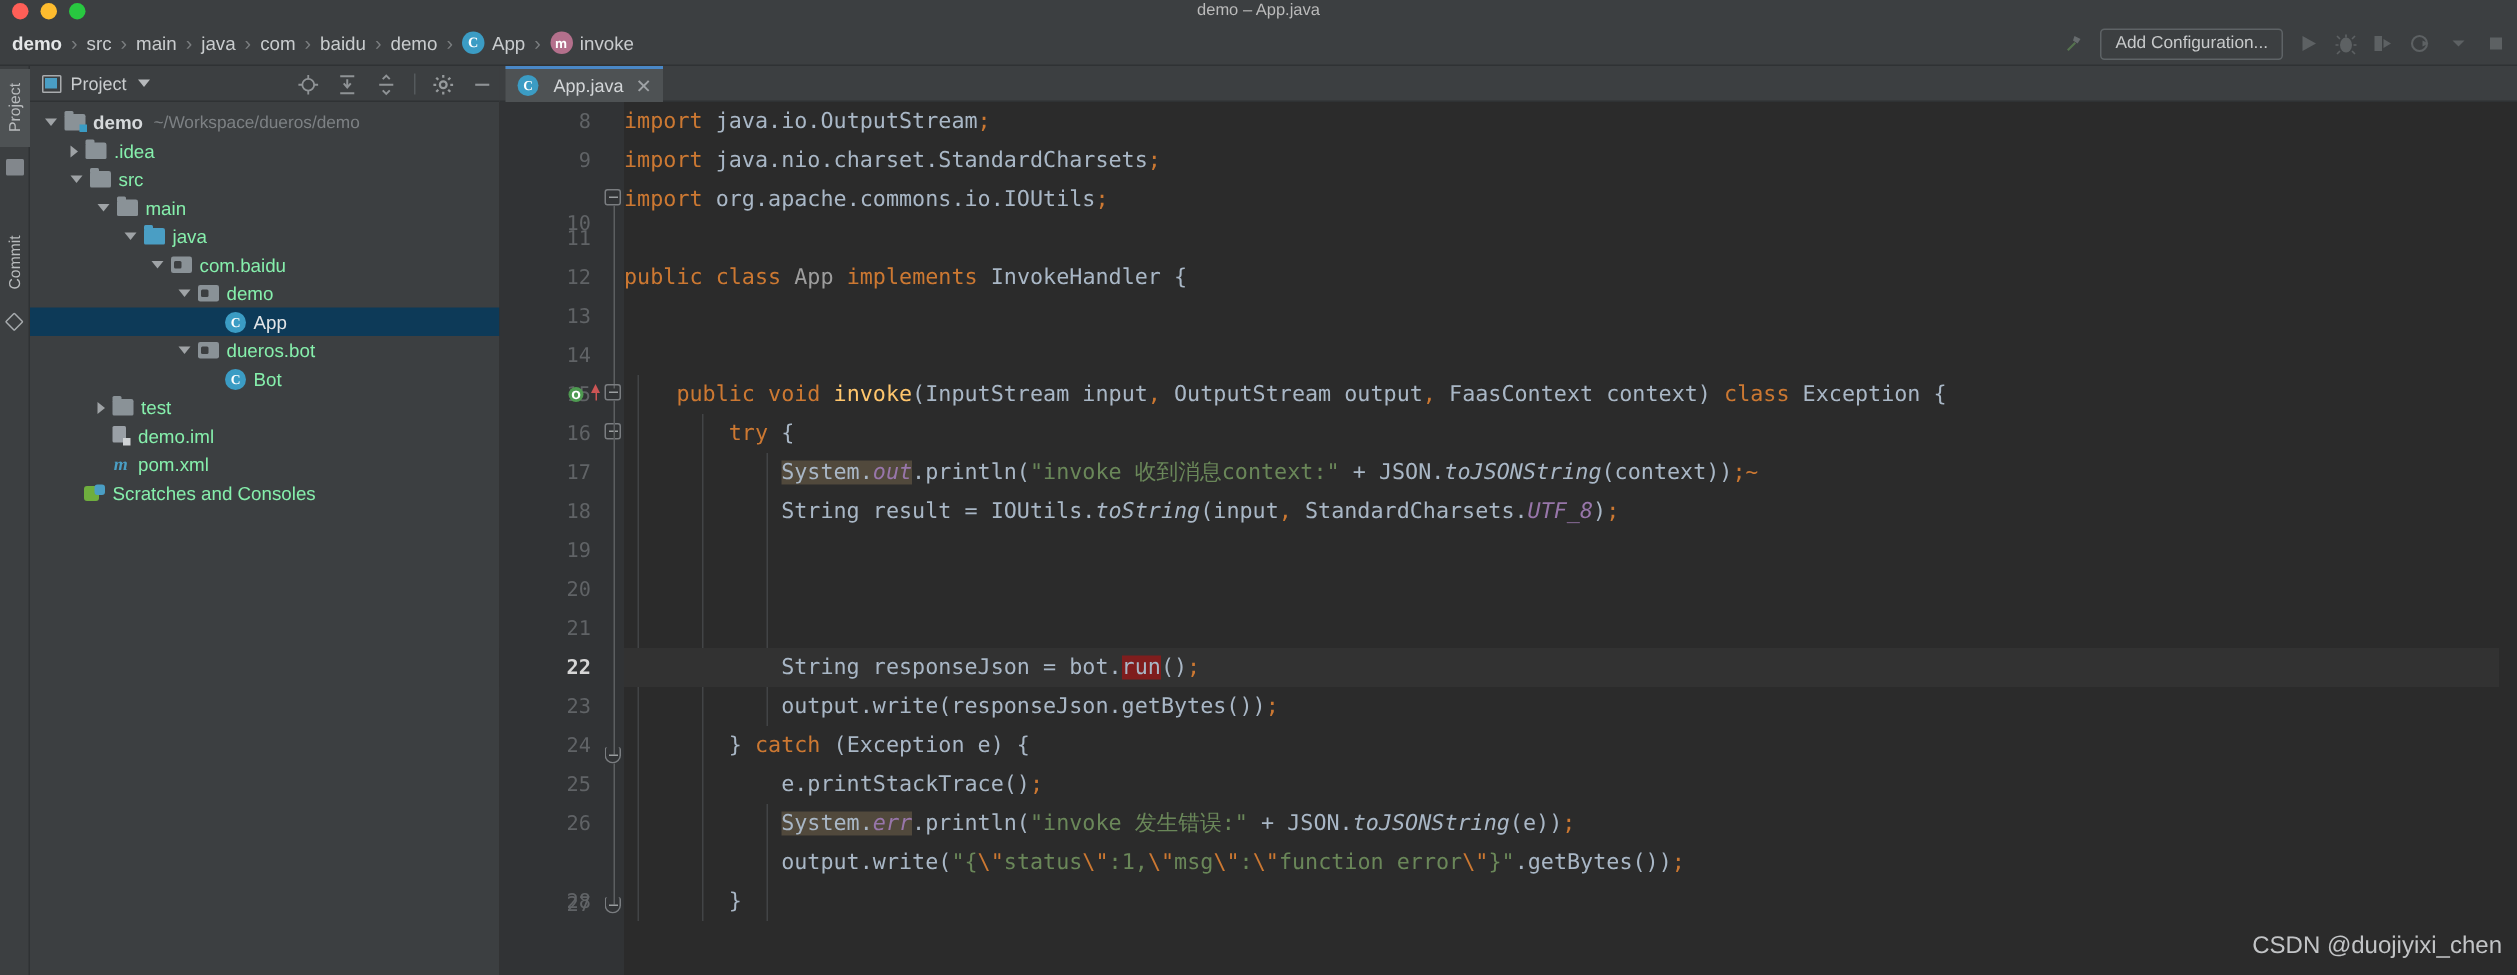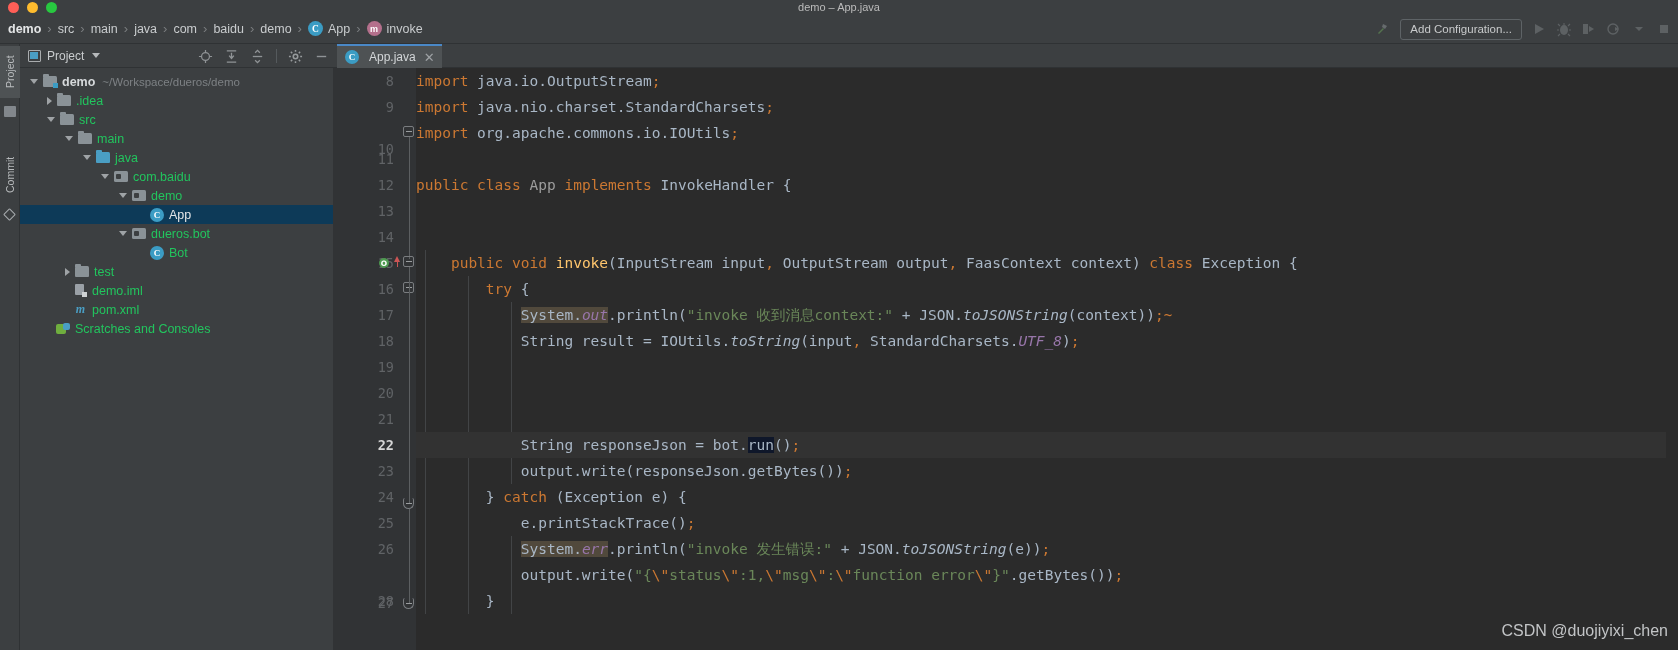--- a/index.html
+++ b/index.html
@@ -177,21 +177,21 @@
     width: 14px; height: 12px; margin-right: 5px; flex: none; position: relative;
   }
   .ic-scratch::before {
     content: ""; position: absolute; left: 0; top: 1px; width: 10px; height: 10px;
     background: #6fae3e; border-radius: 2px;
   }
   .ic-scratch::after {
     content: ""; position: absolute; right: 0; top: 0; width: 7px; height: 7px;
     background: #4a9ec4; border-radius: 2px;
   }
-  .tlabel { color: #22c55e; }
+  .tlabel { color: #86efac; }
   .tlabel.bold { font-weight: bold; color: #d6d9db; }
   .tpath { color: #7d8184; margin-left: 7px; font-size: 11.5px; }
 
   
   .tabbar {
     position: absolute; left: 333px; top: 44px; width: 1345px; height: 24px;
     background: #3c3f41; border-bottom: 1px solid #2f3234;
   }
   .etab {
     position: absolute; left: 4px; top: 0; height: 24px;
@@ -235,21 +235,21 @@
   }
   .k  { color: #cc7832; }          
   .s  { color: #6a8759; }          
   .c  { color: #808080; }          
   .f  { color: #ffc66d; }          
   .st { color: #9876aa; font-style: italic; }  
   .it { color: #a9b7c6; font-style: italic; }  
   .cg { color: #9d9d9d; }          
   .esc{ color: #cc7832; }          
   .hl { background: #51493c; }     
-  .hl2{ background: #0f172a; }     
+  .hl2{ background: #7f1d1d; }     
   .sq { color: #cc7832; }
 
   
   .iguide {
     position: absolute; width: 1px; background: #4b4e50; opacity: .75;
   }
   
   .foldm {
     position: absolute; width: 11px; height: 11px;
     border: 1px solid #7a7d80; border-radius: 2px;

